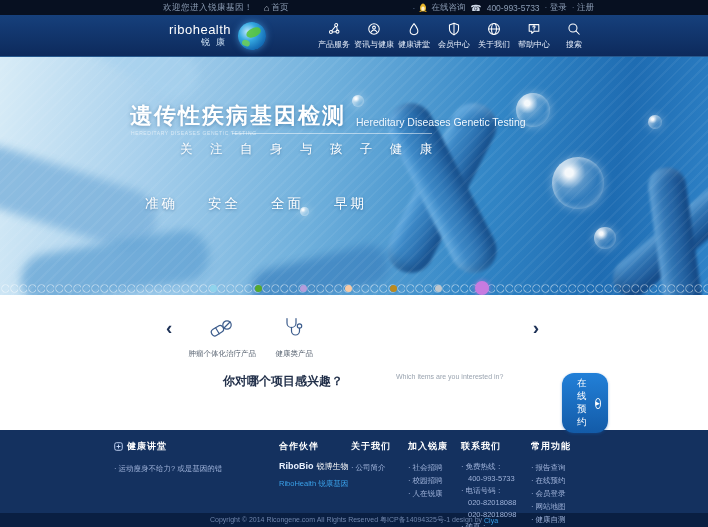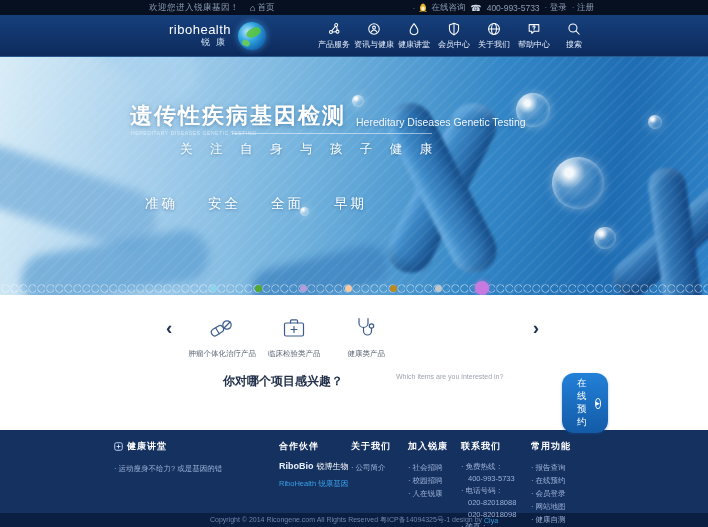--- a/index.html
+++ b/index.html
@@ -4,21 +4,21 @@
 <style>
   * { box-sizing: border-box; margin: 0; padding: 0; }
   html,body { width:708px; height:527px; }
   body {
     font-family: "Liberation Sans", "DejaVu Sans", sans-serif;
     background:#fff; overflow:hidden; position:relative;
   }
   
   .topbar { height:15px; background:#071021; color:#8b9cb4; font-size:8.5px; display:flex; align-items:center; }
   .topbar-inner { width:480px; margin:0 auto; display:flex; align-items:center; gap:5px; }
-  .tb-welcome { margin-left:35px; letter-spacing:.5px;font-family:Liberation Mono, monospace; }
+  .tb-welcome { margin-left:49px; letter-spacing:.5px;font-family:Liberation Mono, monospace; }
   .tb-home-group { display:flex; align-items:center; gap:2px; margin-left:6px; cursor:pointer; }
   .home-glyph { font-size:9px; color:#cdd7e6; }
   .tb-right { margin-left:auto; display:flex; align-items:center; gap:5px; }
   .pre-dot::before { content:"· "; color:#5d6f8a; }
   .qq-icon { width:10px; height:11px; display:inline-block; }
   .phone-glyph { font-size:9px; color:#cdd7e6; }
   .tb-link { cursor:pointer; }
   
   .nav { height:42px; background:linear-gradient(#16407c, #0d2a5c); border-bottom:1px solid #27598f; }
   .nav-inner { width:480px; margin:0 auto; height:100%; display:flex; align-items:center; }
@@ -274,28 +274,20 @@
               <rect x="2" y="12.5" width="13" height="7" rx="3.5"></rect>
               <path d="M8.5 12.5 V19.5"></path>
             </g>
           <circle cx="18" cy="10" r="4.2"></circle>
             <path d="M15 13 L21 7"></path>
         </svg>
         <span class="car-label">肿瘤个体化治疗产品</span>
       </div>
       <div class="car-item">
         <svg viewBox="0 0 26 26">
-          <rect x="3.5" y="8" width="19" height="13" rx="1.5"></rect>
-          <path d="M9.5 8 V6 a1.2 1.2 0 0 1 1.2 -1.2 h4.6 a1.2 1.2 0 0 1 1.2 1.2 V8"></path>
-          <path d="M13 11.5 V17.5 M10 14.5 H16"></path>
-        </svg>
-        <span class="car-label">临床检验类产品</span>
-      </div>
-      <div class="car-item">
-        <svg viewBox="0 0 26 26">
           <path d="M6 3.5 V8 a4.5 4.5 0 0 0 9 0 V3.5"></path>
           <path d="M10.5 12.4 V16 a4 4 0 0 0 8 0 V13.3"></path>
           <circle cx="18.5" cy="11" r="2.2"></circle>
         </svg>
         <span class="car-label">健康类产品</span>
       </div>
     </div>
     <span class="arrow arrow-next">›</span>
   </div>
 

